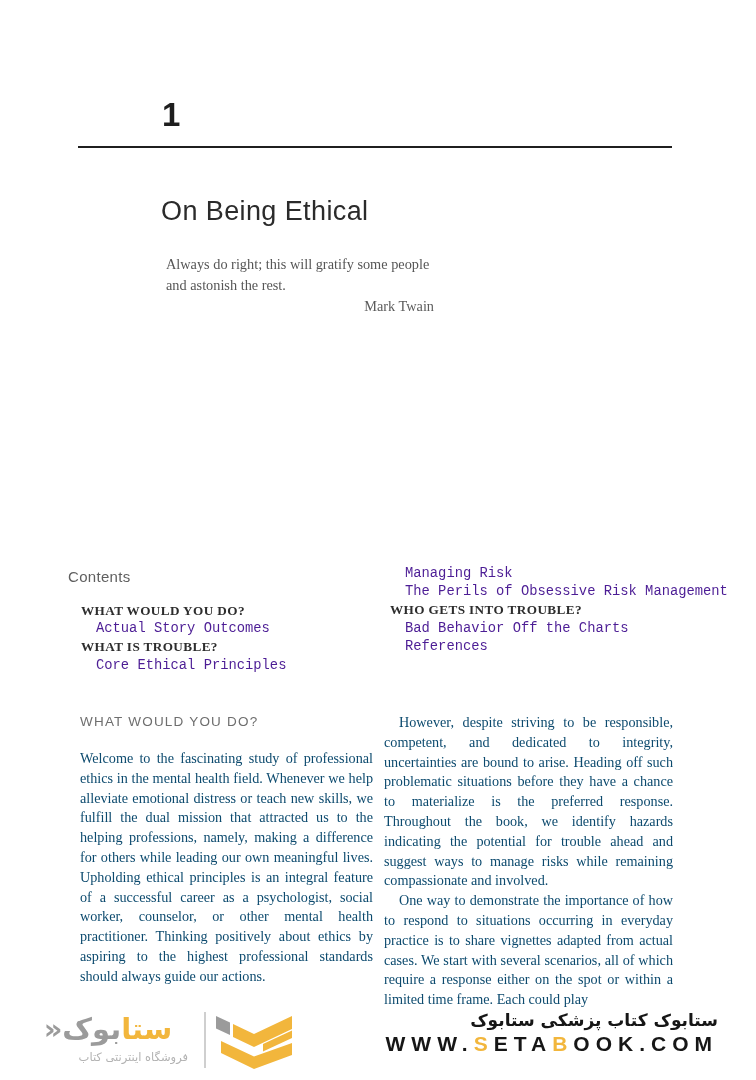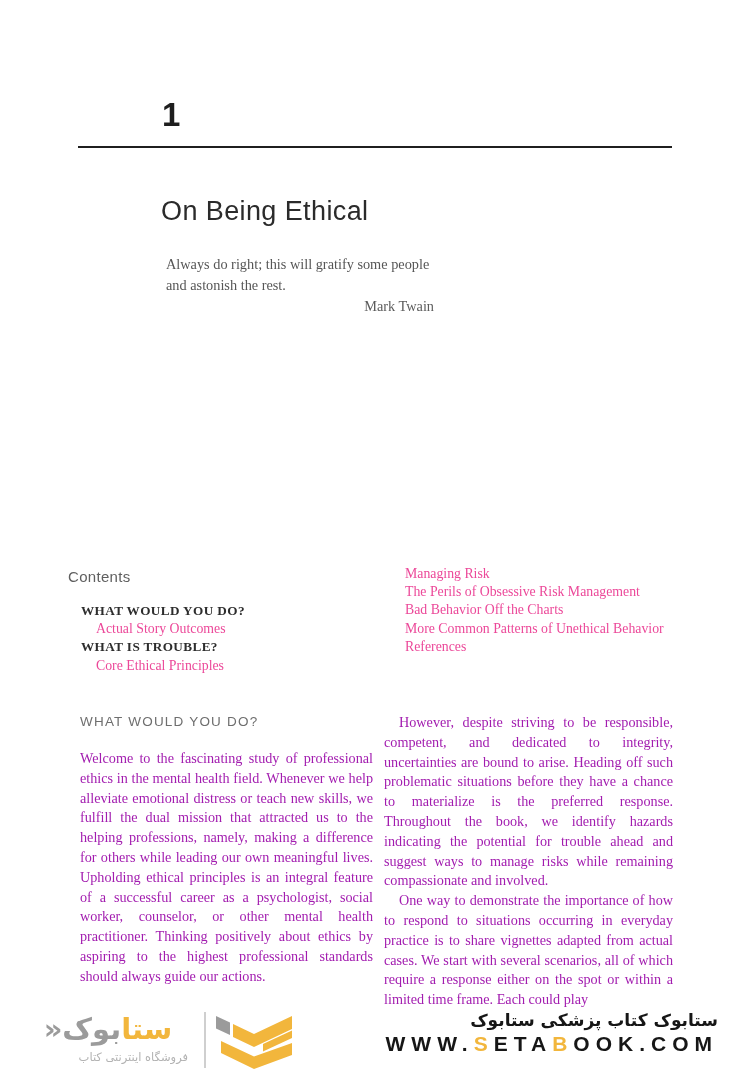--- a/index.html
+++ b/index.html
@@ -37,30 +37,30 @@
     font-size:15px; color:#5f5f5f; letter-spacing:0.3px;
   }
   .contents-list { position:absolute; list-style:none; }
   .contents-list.left  { left:81px;  top:602px; width:300px; }
   .contents-list.right { left:390px; top:565px; width:300px; }
   .contents-list li { height:18.2px; line-height:18.2px; white-space:nowrap; }
   .contents-list li.head {
     font-weight:bold; font-size:13.2px; letter-spacing:0.4px; color:#2d2d2d;
   }
   .contents-list li.sub {
-    padding-left:15px; font-size:13.8px; color:#ec4899;
+    padding-left:15px; font-size:13.8px; color:#4c1d95;font-family:Liberation Mono, monospace;
   }
   .section-heading {
     position:absolute; left:80px; top:714px;
     font-family:"Liberation Sans","DejaVu Sans",sans-serif;
     font-size:13.5px; letter-spacing:1.2px; color:#6e6e6e;
   }
   .body-col {
     position:absolute; text-align:justify;
-    font-size:14.2px; line-height:19.8px; color:#a21caf;
+    font-size:14.2px; line-height:19.8px; color:#0c4a6e;
   }
   .body-col.left  { left:80px;  top:749px; width:293px; }
   .body-col.right { left:384px; top:713px; width:289px; }
   .body-col.right p { text-indent:15px; }
   
   .watermark { position:absolute; left:0; top:1004px; width:740px; height:76px; }
   .logo-wordmark {
     position:absolute; left:28px; top:8px; width:160px;
     direction:rtl; text-align:center;
     font-family:"DejaVu Sans",sans-serif;
@@ -113,22 +113,22 @@
   <ul class="contents-list left">
     <li class="head">WHAT WOULD YOU DO?</li>
     <li class="sub">Actual Story Outcomes</li>
     <li class="head">WHAT IS TROUBLE?</li>
     <li class="sub">Core Ethical Principles</li>
   </ul>
 
   <ul class="contents-list right">
     <li class="sub">Managing Risk</li>
     <li class="sub">The Perils of Obsessive Risk Management</li>
+    <li class="head">WHO GETS INTO TROUBLE?</li>
     <li class="sub">Bad Behavior Off the Charts</li>
-    <li class="sub">More Common Patterns of Unethical Behavior</li>
     <li class="sub">References</li>
   </ul>
 
   <div class="section-heading">WHAT WOULD YOU DO?</div>
 
   <div class="body-col left">
     <p>Welcome to the fascinating study of professional ethics in the mental health field. Whenever we help alleviate emotional distress or teach new skills, we fulfill the dual mission that attracted us to the helping professions, namely, making a difference for others while leading our own meaningful lives. Upholding ethical principles is an integral feature of a successful career as a psychologist, social worker, counselor, or other mental health practitioner. Thinking positively about ethics by aspiring to the highest professional standards should always guide our actions.</p>
   </div>
 
   <div class="body-col right">

